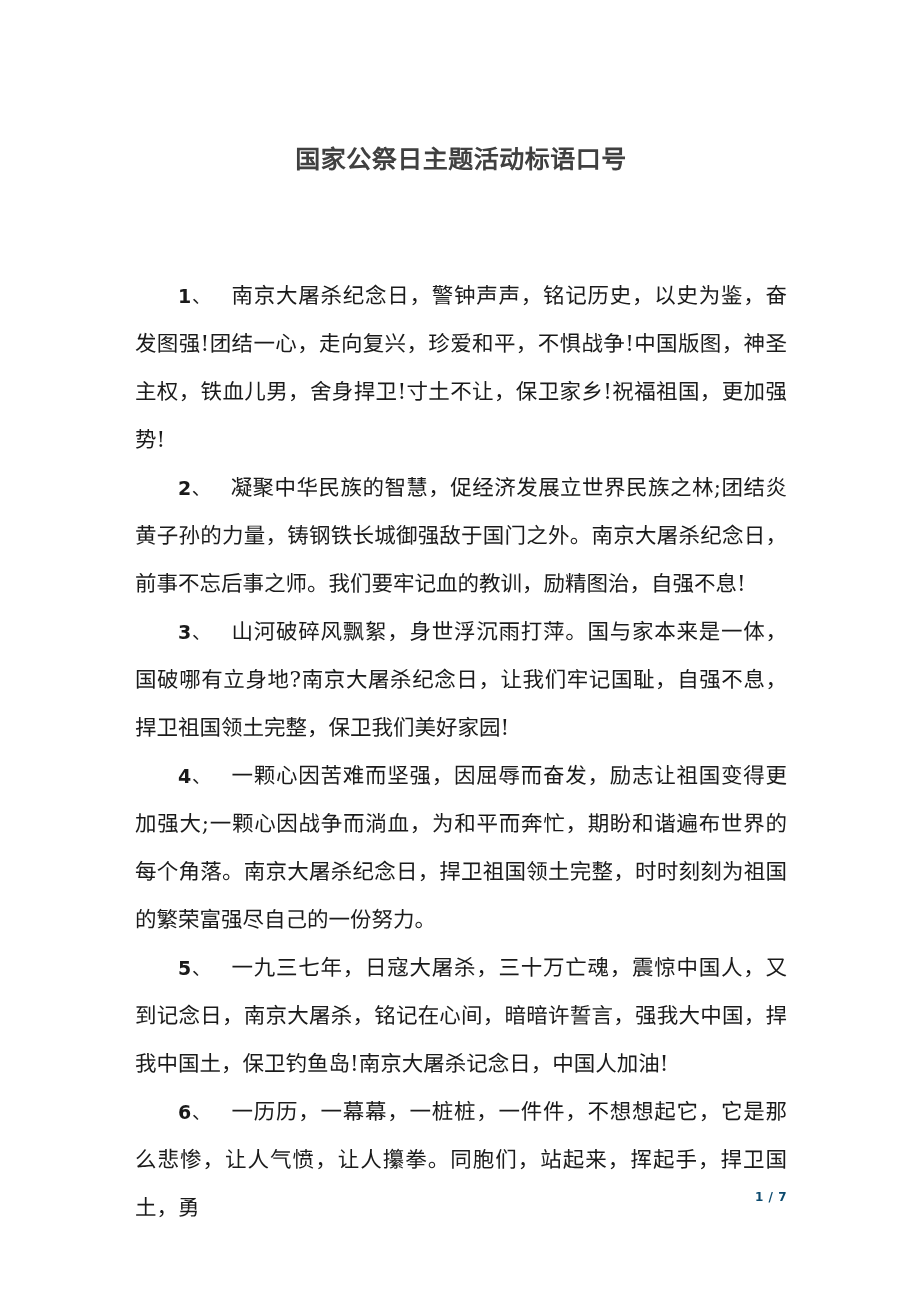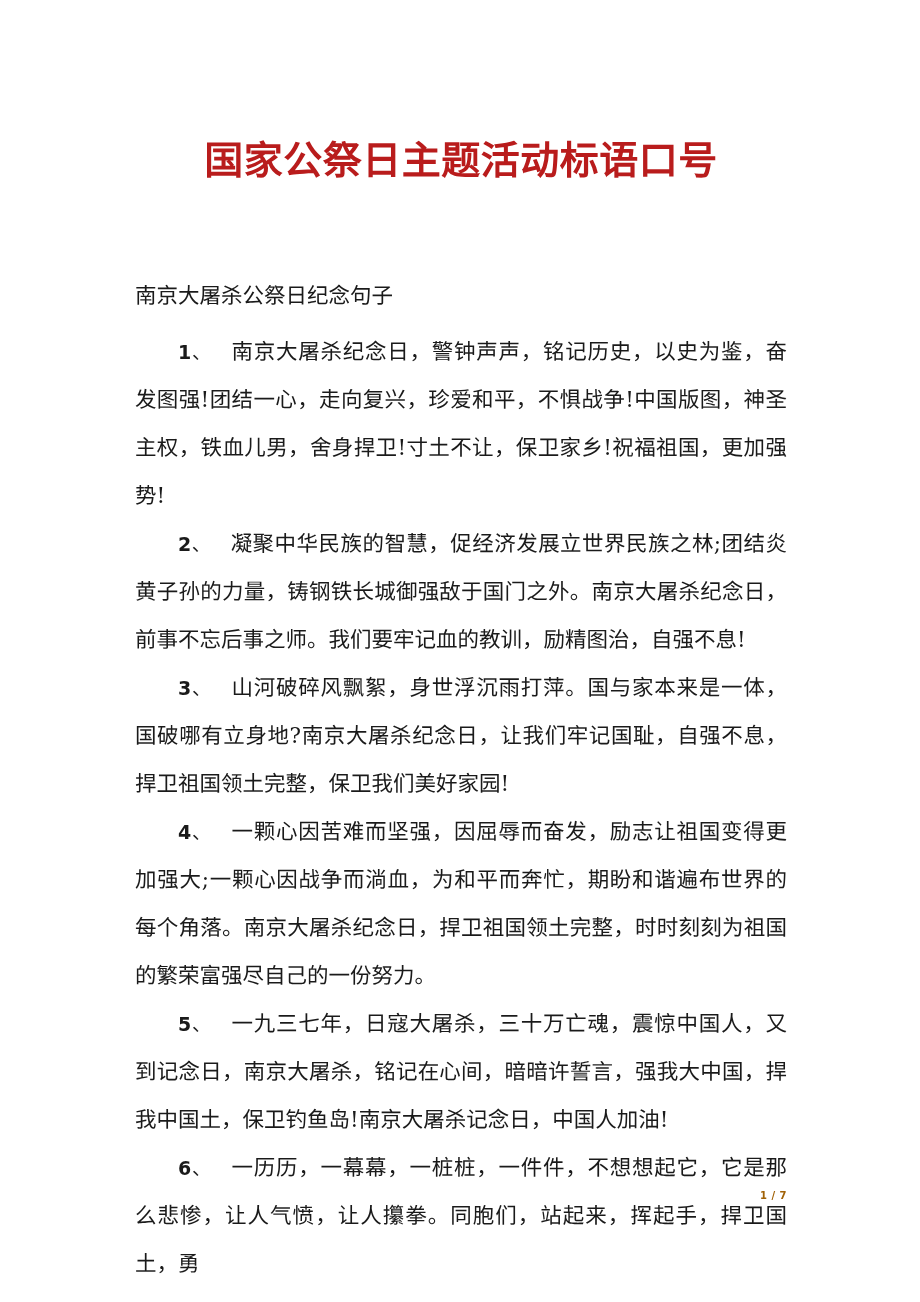--- a/index.html
+++ b/index.html
@@ -23,24 +23,24 @@
     width: 652px;
   }
   .doc-title {
     margin: 0;
     padding: 0;
     position: absolute;
     left: 0;
     top: 138px;
     width: 652px;
     text-align: center;
-    color: #b91c1c;
+    color: #404040;
     font-family: "DejaVu Serif", "Liberation Serif", serif;
     font-weight: bold;
-    font-size: 39px;
+    font-size: 25px;
     line-height: 44px;
     letter-spacing: 0.5px;
     white-space: nowrap;
   }
   .body-block {
     position: absolute;
     left: 0;
     top: 272px;
     width: 652px;
   }
@@ -74,37 +74,36 @@
     width: 19px;
   }
   .page-number {
     position: absolute;
     left: 0;
     top: 1190px;
     width: 652px;
     text-align: right;
     font-family: "DejaVu Sans", "Liberation Sans", sans-serif;
     font-weight: bold;
-    font-size: 10px;
-    color: #a16207;
+    font-size: 12px;
+    color: #0c4a6e;
     letter-spacing: 0.5px;
   }
 </style>
 </head>
 <body>
 
 <div class="page">
 
   <div class="content">
 
     <h1 class="doc-title">国家公祭日主题活动标语口号</h1>
 
     <div class="body-block">
 
-      <p class="para lead">南京大屠杀公祭日纪念句子</p>
 
       <p class="para item"><span class="num">1</span><span class="num num-sep">、</span><span class="num-gap"></span><span>南京大屠杀纪念日，警钟声声，铭记历史，以史为鉴，奋发图强!团结一心，走向复兴，珍爱和平，不惧战争!中国版图，神圣主权，铁血儿男，舍身捍卫!寸土不让，保卫家乡!祝福祖国，更加强势!</span></p>
 
       <p class="para item"><span class="num">2</span><span class="num num-sep">、</span><span class="num-gap"></span><span>凝聚中华民族的智慧，促经济发展立世界民族之林;团结炎黄子孙的力量，铸钢铁长城御强敌于国门之外。南京大屠杀纪念日，前事不忘后事之师。我们要牢记血的教训，励精图治，自强不息!</span></p>
 
       <p class="para item"><span class="num">3</span><span class="num num-sep">、</span><span class="num-gap"></span><span>山河破碎风飘絮，身世浮沉雨打萍。国与家本来是一体，国破哪有立身地?南京大屠杀纪念日，让我们牢记国耻，自强不息，捍卫祖国领土完整，保卫我们美好家园!</span></p>
 
       <p class="para item"><span class="num">4</span><span class="num num-sep">、</span><span class="num-gap"></span><span>一颗心因苦难而坚强，因屈辱而奋发，励志让祖国变得更加强大;一颗心因战争而淌血，为和平而奔忙，期盼和谐遍布世界的每个角落。南京大屠杀纪念日，捍卫祖国领土完整，时时刻刻为祖国的繁荣富强尽自己的一份努力。</span></p>
 
       <p class="para item"><span class="num">5</span><span class="num num-sep">、</span><span class="num-gap"></span><span>一九三七年，日寇大屠杀，三十万亡魂，震惊中国人，又到记念日，南京大屠杀，铭记在心间，暗暗许誓言，强我大中国，捍我中国土，保卫钓鱼岛!南京大屠杀记念日，中国人加油!</span></p>

